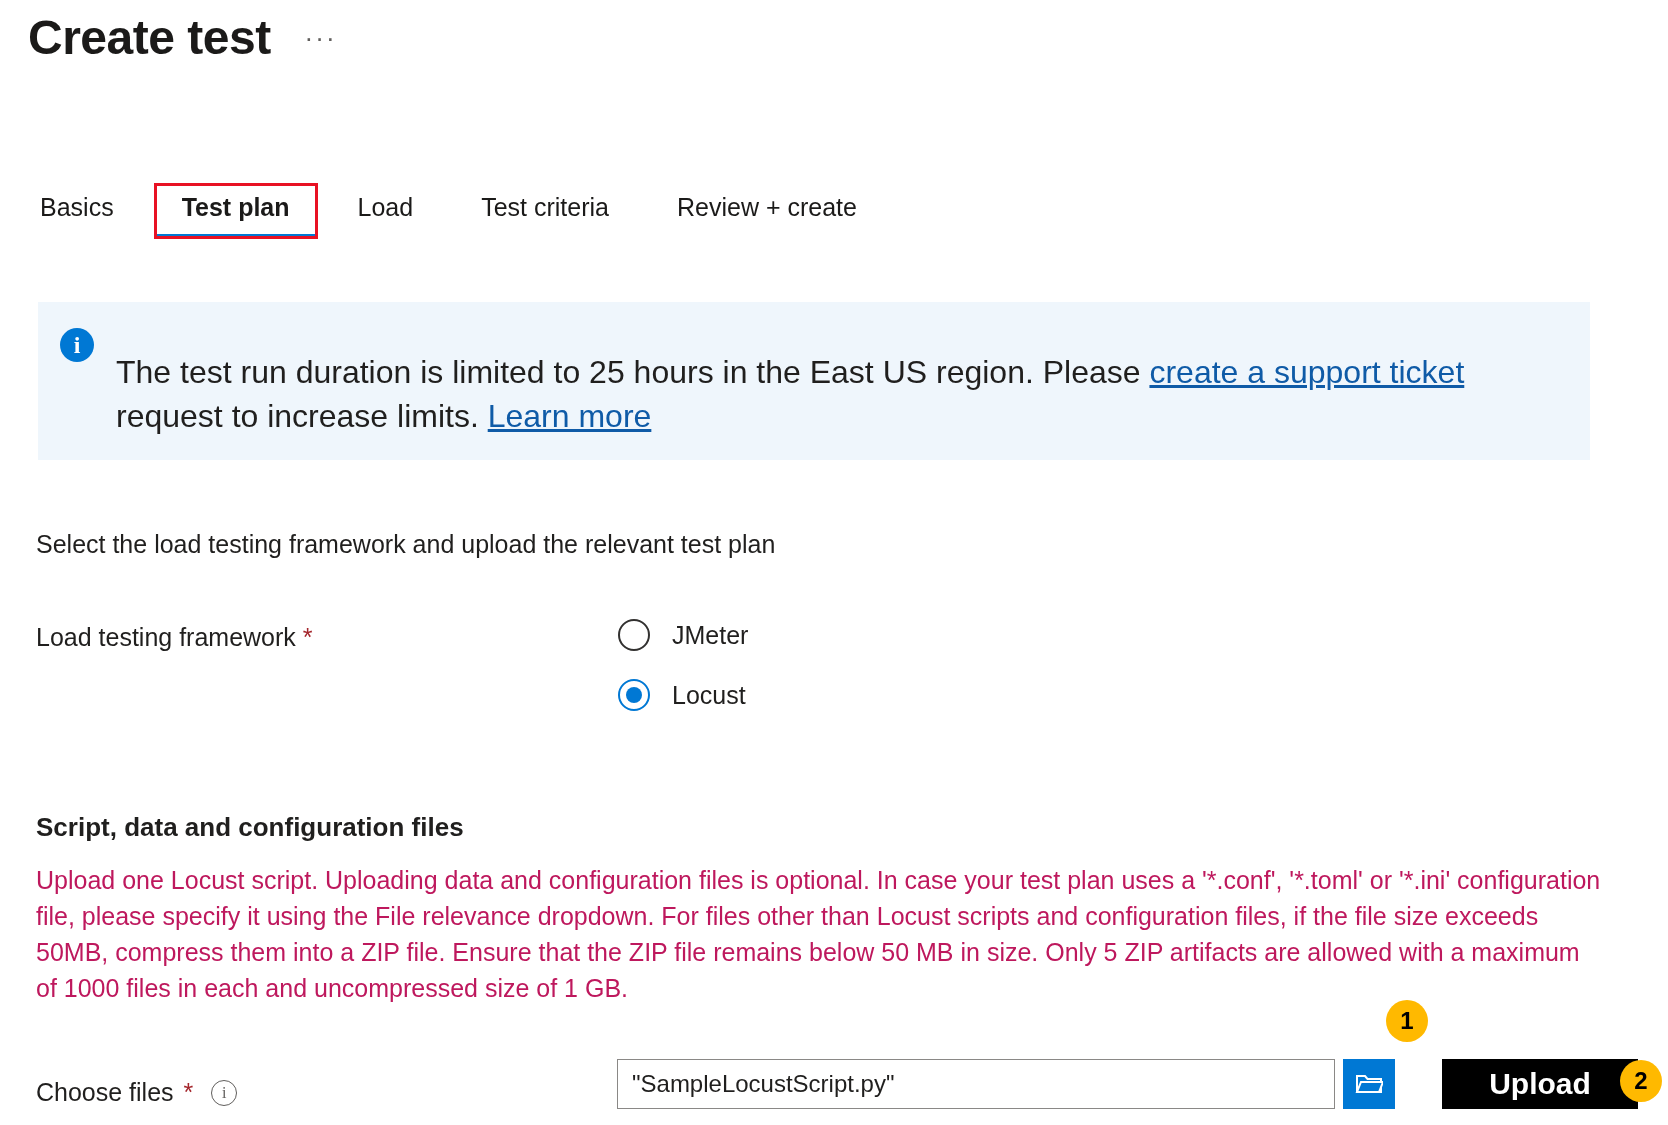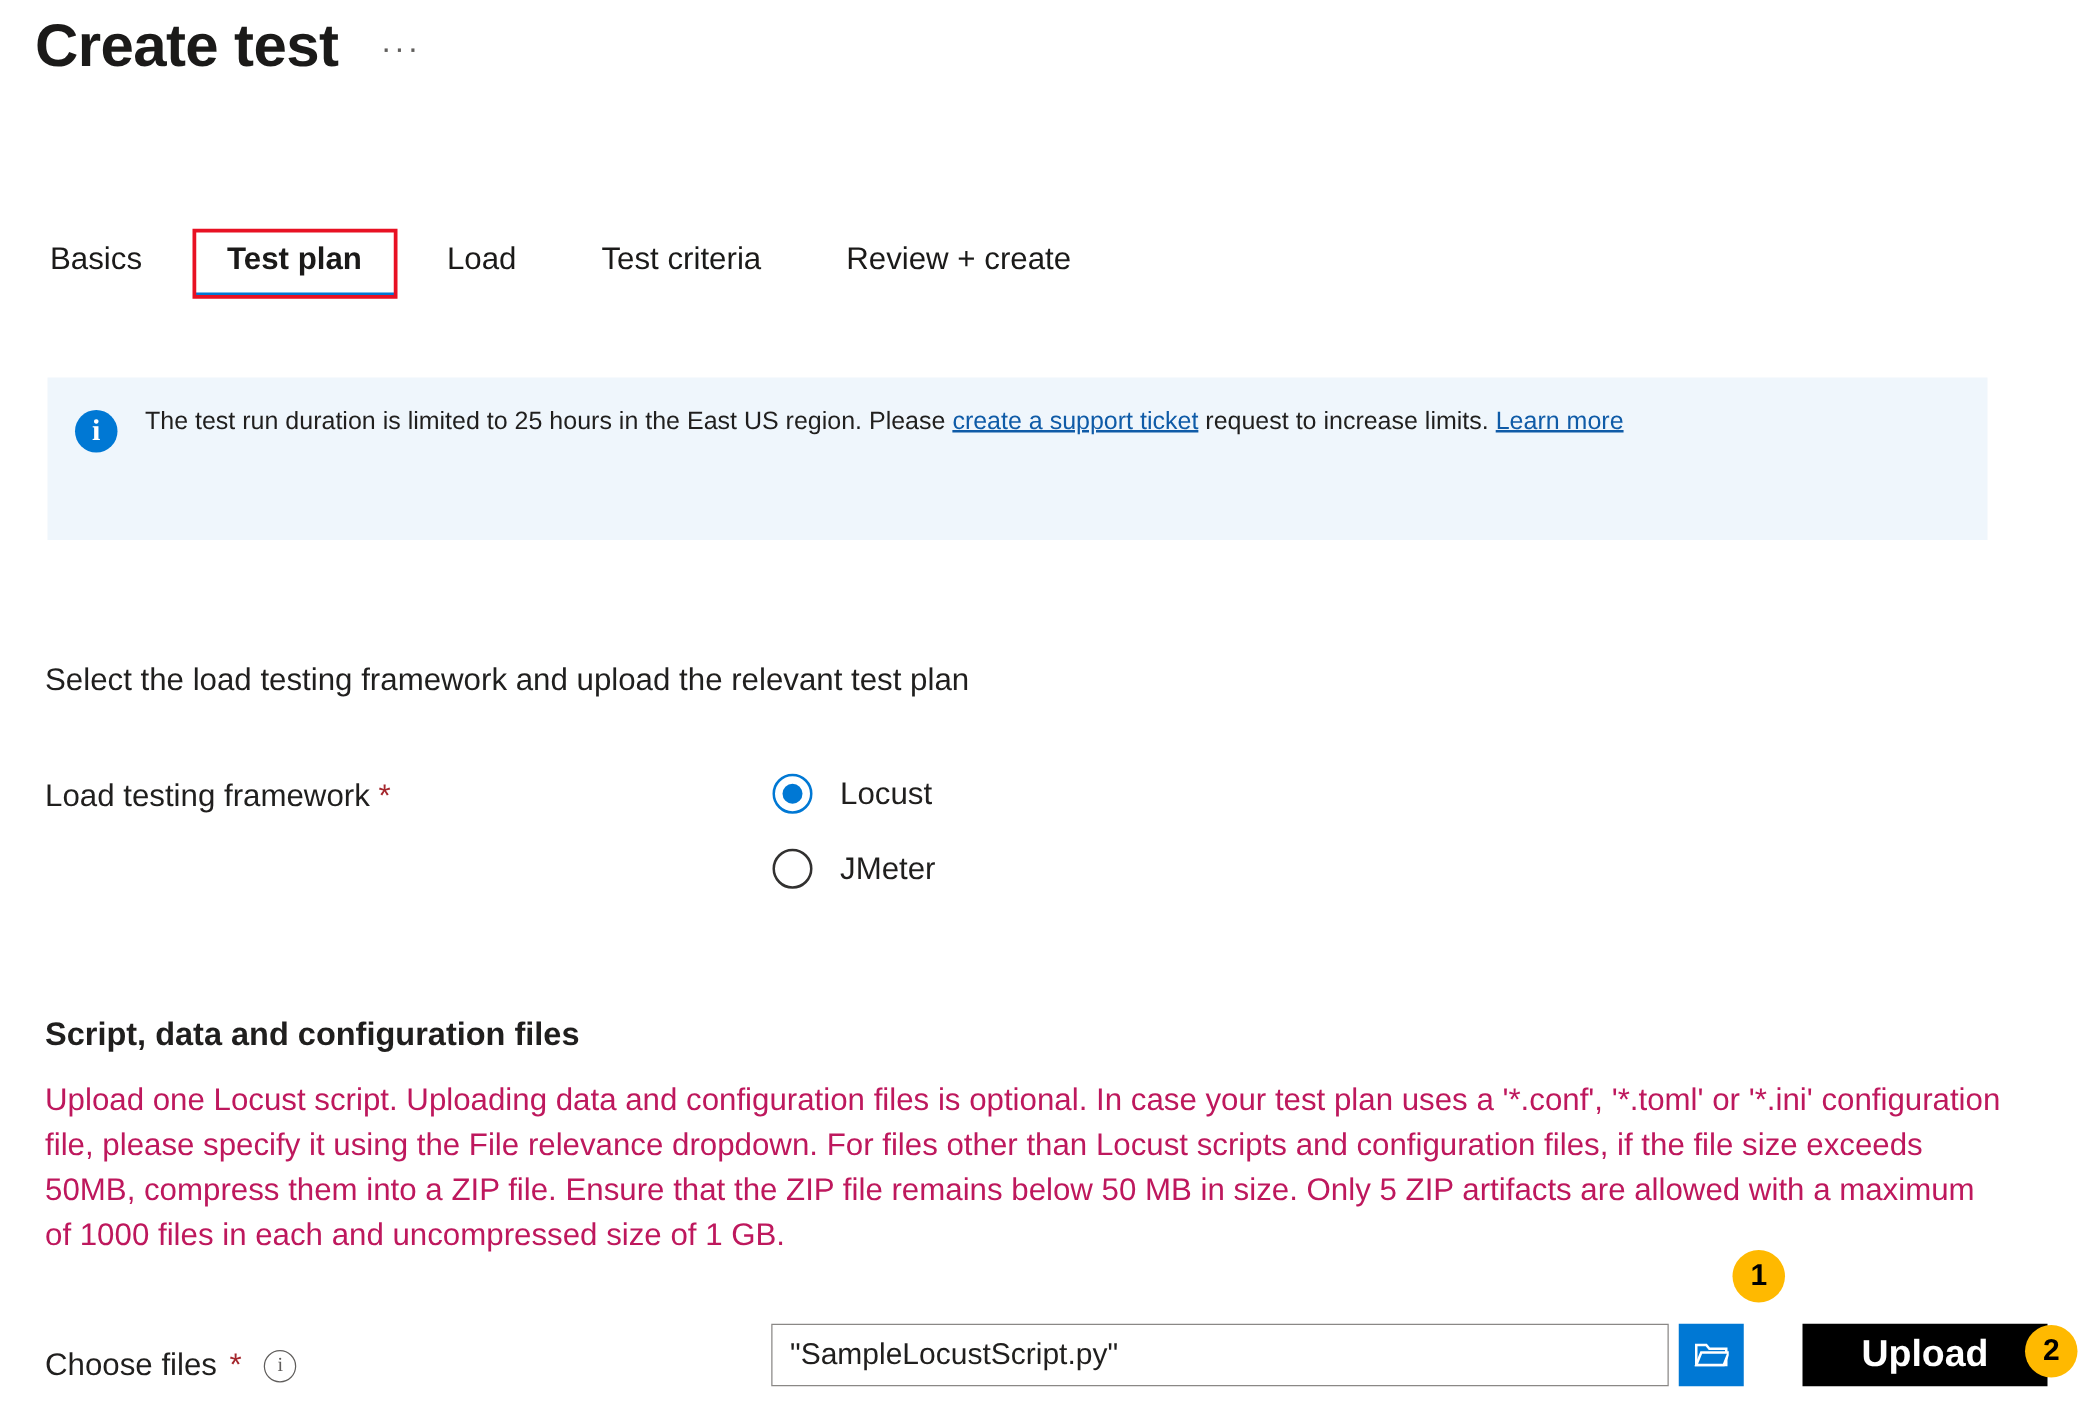--- a/index.html
+++ b/index.html
@@ -98,24 +98,25 @@
     font-weight: 700;
     font-family: "Liberation Serif", serif;
     display: flex;
     align-items: center;
     justify-content: center;
     flex: 0 0 auto;
     margin-right: 22px;
     margin-top: 4px;
   }
   .info-text {
-    font-size: 20px;
+    font-size: 32px;
     line-height: 1.38;
     color: #201f1e;
     max-width: 1420px;
+    margin-top: 26px;
   }
   .info-text a {
     color: #0f5ba7;
     text-decoration: underline;
     cursor: pointer;
   }
 
   
   .intro-line {
     position: absolute;
@@ -305,29 +306,29 @@
 
   <div class="intro-line">Select the load testing framework and upload the relevant test plan</div>
 
   <div class="field-label">
     <span>Load testing framework</span>
     <span class="req-star">*</span>
   </div>
 
   <div class="radio-group">
     <div class="radio-row">
+      <span class="radio-circle"></span>
+      <span class="radio-label">JMeter</span>
+    </div>
+    <div class="radio-row">
       <span class="radio-circle checked">
           <span class="radio-dot"></span>
         </span>
       <span class="radio-label">Locust</span>
     </div>
-    <div class="radio-row">
-      <span class="radio-circle"></span>
-      <span class="radio-label">JMeter</span>
-    </div>
   </div>
 
   <div class="section-heading">Script, data and configuration files</div>
   <div class="section-desc">Upload one Locust script. Uploading data and configuration files is optional. In case your test plan uses a '*.conf', '*.toml' or '*.ini' configuration file, please specify it using the File relevance dropdown. For files other than Locust scripts and configuration files, if the file size exceeds 50MB, compress them into a ZIP file. Ensure that the ZIP file remains below 50 MB in size. Only 5 ZIP artifacts are allowed with a maximum of 1000 files in each and uncompressed size of 1 GB.</div>
 
   <div class="choose-label">
     <span>Choose files</span>
     <span class="req-star">*</span>
     <span class="info-circle">i</span>
   </div>

